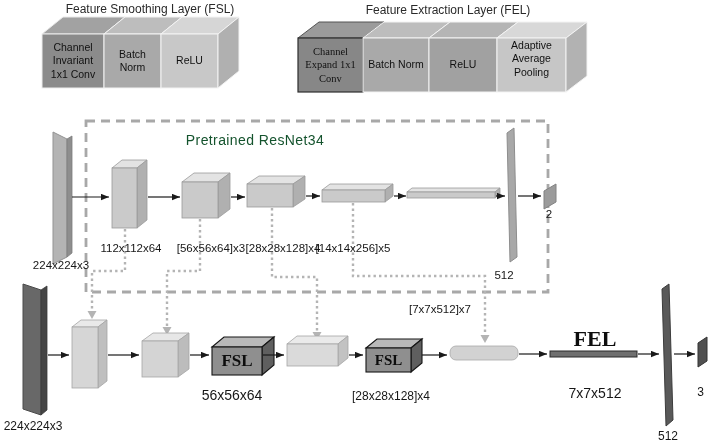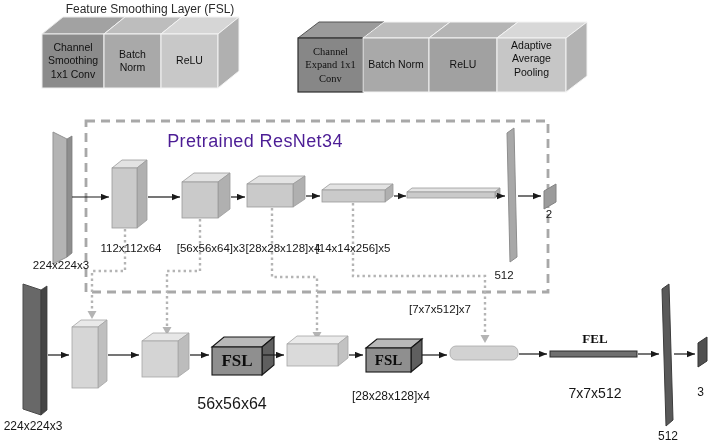--- a/index.html
+++ b/index.html
@@ -9,21 +9,21 @@
   }
   svg.layer { position:absolute; left:0; top:0; width:709px; height:445px; }
   .lbl {
     position:absolute; display:flex; align-items:center; justify-content:center;
     text-align:center; color:#1b1b1b; font-family:"Liberation Sans", sans-serif;
     line-height:1.25; white-space:nowrap;
   }
   .lbl.wrap { white-space:normal; }
   .legend-title { font-size:12px; color:#2a2a2a; }
   .legend-block-label { font-size:10.5px; color:#111; }
-  .resnet-title { font-size:18px; color:#4c1d95; letter-spacing:0.4px; }
+  .resnet-title { font-size:14px; color:#14532d; letter-spacing:0.4px; }
   .dim-label { font-size:11.5px; color:#171717; }
   .serif-bold { font-family:"Liberation Serif", serif; font-weight:700; color:#0d0d0d; }
 </style>
 </head>
 <body>
 
 <div class="canvas">
 
   <svg class="layer" viewBox="0 0 709 445">
     <defs>
@@ -150,47 +150,48 @@
       <line x1="263" y1="355" x2="284" y2="355"></line>
       <line x1="349" y1="355" x2="363" y2="355"></line>
       <line x1="422" y1="355" x2="447" y2="355"></line>
       <line x1="519" y1="354" x2="547" y2="354"></line>
       <line x1="638" y1="354" x2="659" y2="354"></line>
       <line x1="674" y1="354" x2="695" y2="354"></line>
     </g>
   </svg>
 
   <div class="lbl legend-title" style="left:60px; top:1px; width:180px; height:17px;">Feature Smoothing Layer (FSL)</div>
-  <div class="lbl legend-block-label wrap" style="left:43px; top:35px; width:60px; height:52px;">Channel Smoothing 1x1 Conv</div>
+  <div class="lbl legend-block-label wrap" style="left:43px; top:35px; width:60px; height:52px;">Channel Invariant 1x1 Conv</div>
   <div class="lbl legend-block-label wrap" style="left:105px; top:35px; width:55px; height:52px;">Batch Norm</div>
   <div class="lbl legend-block-label wrap" style="left:162px; top:35px; width:55px; height:52px;">ReLU</div>
 
+  <div class="lbl legend-title" style="left:348px; top:3px; width:200px; height:15px;">Feature Extraction Layer (FEL)</div>
   <div class="lbl legend-block-label wrap" style="left:299px; top:39px; width:63px; height:52px;font-family:Liberation Serif, serif;">Channel Expand 1x1 Conv</div>
   <div class="lbl legend-block-label wrap" style="left:364px; top:39px; width:64px; height:52px;">Batch Norm</div>
   <div class="lbl legend-block-label wrap" style="left:430px; top:39px; width:66px; height:52px;">ReLU</div>
   <div class="lbl legend-block-label wrap" style="left:498px; top:39px; width:67px; height:40px;">Adaptive Average Pooling</div>
 
   <div class="lbl resnet-title" style="left:160px; top:132px; width:190px; height:18px;">Pretrained ResNet34</div>
 
   <div class="lbl dim-label" style="left:20px; top:258px; width:82px; height:14px;">224x224x3</div>
   <div class="lbl dim-label" style="left:86px; top:241px; width:90px; height:14px;">112x112x64</div>
   <div class="lbl dim-label" style="left:166px; top:241px; width:90px; height:14px;text-align:right;">[56x56x64]x3</div>
   <div class="lbl dim-label" style="left:238px; top:241px; width:90px; height:14px;">[28x28x128]x4</div>
   <div class="lbl dim-label" style="left:308px; top:241px; width:90px; height:14px;">[14x14x256]x5</div>
   <div class="lbl dim-label" style="left:395px; top:257px; width:90px; height:14px;margin-top:45px;">[7x7x512]x7</div>
   <div class="lbl dim-label" style="left:484px; top:268px; width:40px; height:14px;">512</div>
   <div class="lbl dim-label" style="left:534px; top:207px; width:30px; height:14px;">2</div>
 
   <div class="lbl dim-label" style="left:0px; top:419px; width:66px; height:15px; font-size:12px;">224x224x3</div>
 
   <div class="lbl serif-bold" style="left:212px; top:347px; width:50px; height:28px; font-size:17px;">FSL</div>
-  <div class="lbl dim-label" style="left:192px; top:396px; width:80px; height:15px; font-size:16px;">56x56x64</div>
+  <div class="lbl dim-label" style="left:192px; top:388px; width:80px; height:15px; font-size:14px;">56x56x64</div>
 
   <div class="lbl serif-bold" style="left:366px; top:348px; width:45px; height:24px; font-size:15px;">FSL</div>
   <div class="lbl dim-label" style="left:346px; top:389px; width:90px; height:15px; font-size:12px;">[28x28x128]x4</div>
 
-  <div class="lbl serif-bold" style="left:565px; top:330px; width:60px; height:18px; font-size:13px;">FEL</div>
+  <div class="lbl serif-bold" style="left:565px; top:330px; width:60px; height:18px; font-size:22px;">FEL</div>
   <div class="lbl dim-label" style="left:555px; top:386px; width:80px; height:15px; font-size:14px;">7x7x512</div>
 
   <div class="lbl dim-label" style="left:648px; top:429px; width:40px; height:15px; font-size:12px;">512</div>
   <div class="lbl dim-label" style="left:692px; top:385px; width:17px; height:15px; font-size:12px;">3</div>
 
 </div>
 
 </body></html>

